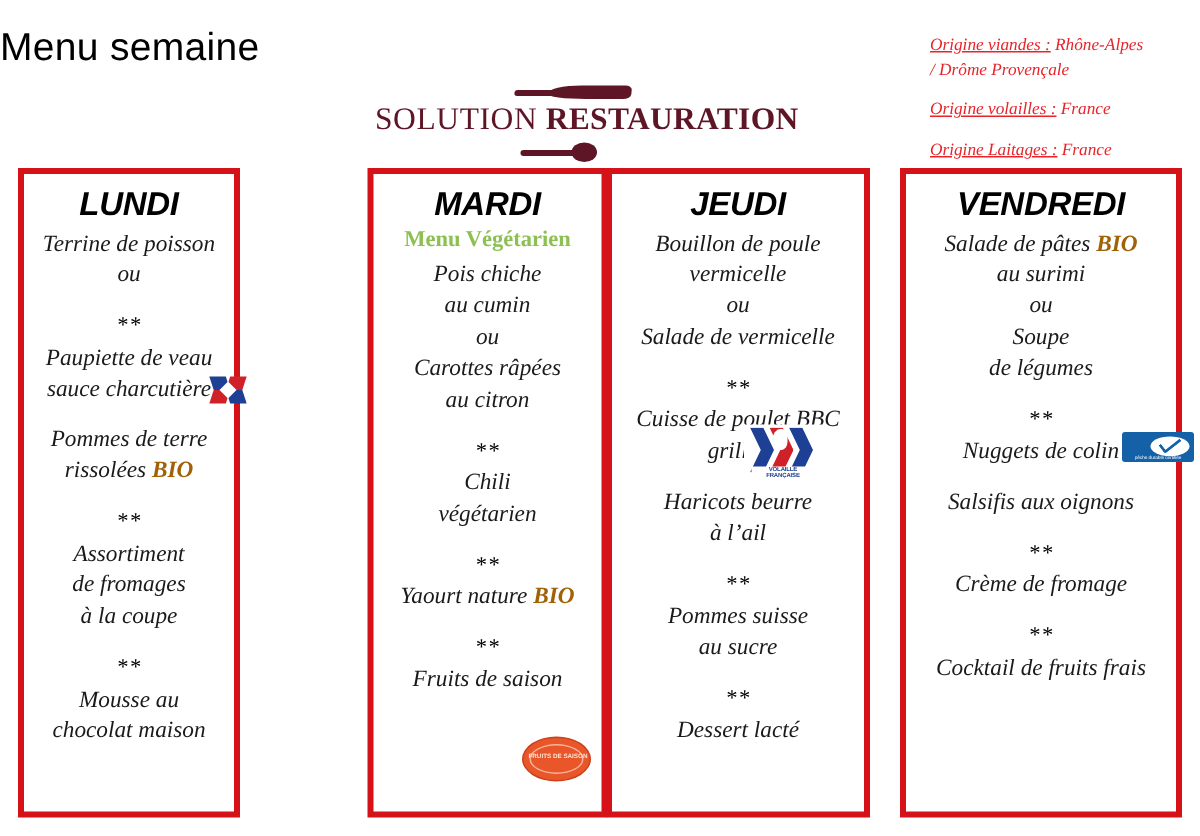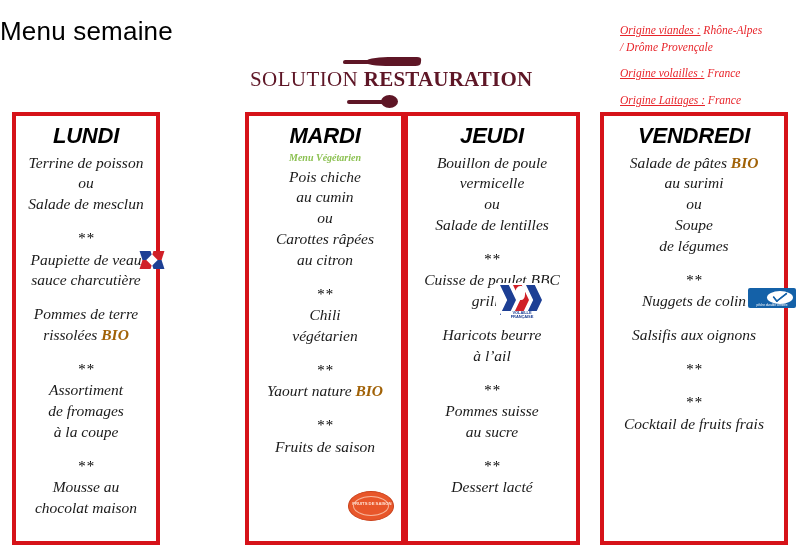--- a/index.html
+++ b/index.html
@@ -88,21 +88,21 @@
   .panel-4 { left: 600px; width: 188px; }
 
   .day-name {
     font-family: "Liberation Sans", sans-serif;
     font-size: 22px; font-weight: 700; font-style: italic;
     color: #000; letter-spacing: -0.2px;
     line-height: 1.25;
   }
   .day-sub {
     font-family: "Liberation Serif", serif;
-    font-size: 10px; font-weight: 700; font-style: italic;
+    font-size: 15px; font-weight: 700; 
     color: #8cc152; line-height: 1.3; margin-top: 1px;
   }
   .items { margin-top: 3px; text-align: center; }
   .line {
     font-family: "Liberation Serif", serif;
     font-style: italic; font-size: 15.5px; color: #1a1a1a;
     line-height: 1.35; white-space: nowrap;
     position: relative;
   }
   .line.sep {
@@ -225,21 +225,20 @@
       <span class="origin-label">Origine Laitages :</span><span class="origin-value"> France</span>
     </div>
   </div>
 
   <div class="panels">
     <div class="panel panel-1">
       <div class="day-name">LUNDI</div>
       <div class="items">
           <div class="line">Terrine de poisson</div>
           <div class="line">ou</div>
-          <div class="line">Salade de mesclun</div>
           <div class="line sep">**</div>
           <div class="line">Paupiette de veau</div>
           <div class="line">sauce charcutière</div>
           <div class="line gap">Pommes de terre</div>
           <div class="line">rissolées <span class="bio">BIO</span></div>
           <div class="line sep">**</div>
           <div class="line">Assortiment</div>
           <div class="line">de fromages</div>
           <div class="line">à la coupe</div>
           <div class="line sep">**</div>
@@ -264,21 +263,21 @@
           <div class="line sep">**</div>
           <div class="line">Fruits de saison</div>
         </div>
     </div>
     <div class="panel panel-3">
       <div class="day-name">JEUDI</div>
       <div class="items">
           <div class="line">Bouillon de poule</div>
           <div class="line">vermicelle</div>
           <div class="line">ou</div>
-          <div class="line">Salade de lentilles</div>
+          <div class="line">Salade de vermicelle</div>
           <div class="line sep">**</div>
           <div class="line">Cuisse de poulet BBC</div>
           <div class="line">grillée</div>
           <div class="line gap">Haricots beurre</div>
           <div class="line">à l’ail</div>
           <div class="line sep">**</div>
           <div class="line">Pommes suisse</div>
           <div class="line">au sucre</div>
           <div class="line sep">**</div>
           <div class="line">Dessert lacté</div>
@@ -289,20 +288,21 @@
       <div class="items">
           <div class="line">Salade de pâtes <span class="bio">BIO</span></div>
           <div class="line">au surimi</div>
           <div class="line">ou</div>
           <div class="line">Soupe</div>
           <div class="line">de légumes</div>
           <div class="line sep">**</div>
           <div class="line">Nuggets de colin</div>
           <div class="line gap">Salsifis aux oignons</div>
           <div class="line sep">**</div>
+          <div class="line">Crème de fromage</div>
           <div class="line sep">**</div>
           <div class="line">Cocktail de fruits frais</div>
         </div>
     </div>
   </div>
 
   <span class="badge badge-viande" style="left:139px; top:250px;">
     <span class="pw pw-b2"></span>
       <span class="pw pw-r1"></span>
     <span class="pw pw-r2"></span>

